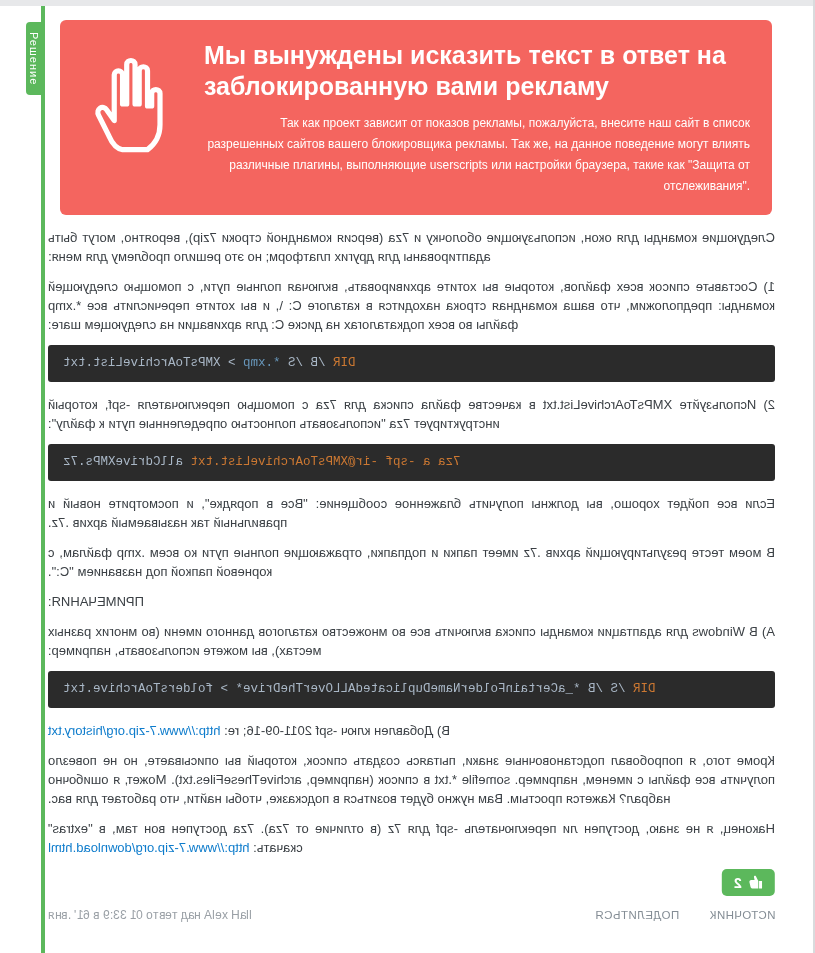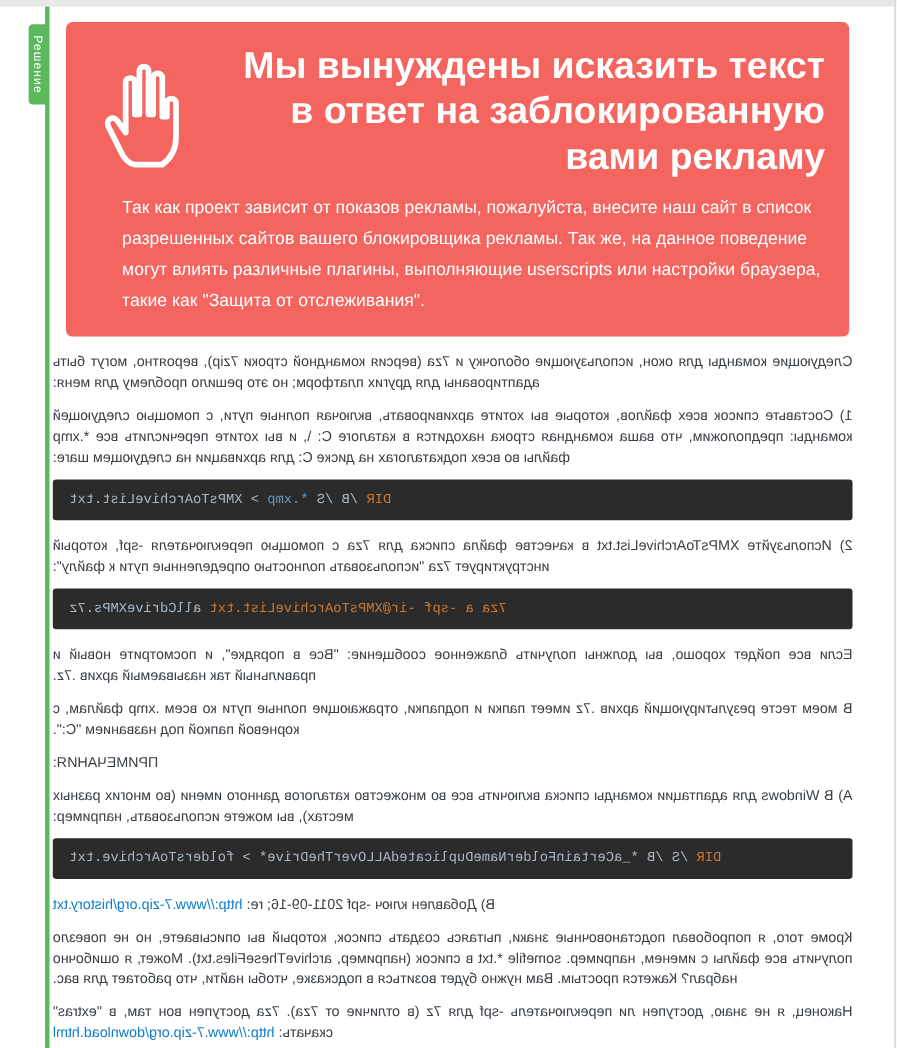--- a/index.html
+++ b/index.html
@@ -9,22 +9,22 @@
   .right-edge{position:absolute;top:0;right:0;width:2px;height:100%;background:#d9dbdd;}
   .answer-panel{position:absolute;left:41px;top:6px;right:0;bottom:0;
                 border-left:4px solid #5cb85c;}
   .solution-tab{position:absolute;left:-19px;top:16px;writing-mode:vertical-rl;
                 background:#5cb85c;color:#fff;font-size:11px;letter-spacing:1px;
                 padding:10px 2px;border-radius:4px 0 0 4px;}
   
   .banner{margin:14px 43px 13px 15px;background:#f4655f;border-radius:6px;
           color:#fff;padding:16px 22px 18px 18px;overflow:hidden;}
   .hand{float:left;width:96px;height:104px;margin:18px 22px 4px 8px;}
-  .banner-title{font-size:34px;font-weight:bold;line-height:1.22;margin:4px 0 12px 0;text-align:right;}
-  .banner-body{font-size:16px;line-height:1.75;text-align:left;margin-left:33px;}
+  .banner-title{font-size:25px;font-weight:bold;line-height:1.22;margin:4px 0 12px 0;}
+  .banner-body{font-size:12px;line-height:1.75;text-align:right;margin-left:33px;}
   
   .content{margin:0 40px 0 3px;}
   .mirx{transform:scaleX(-1);}
   .para{font-size:13px;line-height:19px;margin:0 0 11px 0;
         text-align:justify;text-align-last:right;}
   .code-block{background:#2b2b2b;color:#a9b7c6;font-family:"Liberation Mono",monospace;
               font-size:12.5px;line-height:19px;border-radius:3px;
               padding:9px 15px;margin:2px 0 13px 0;white-space:pre;text-align:right;}
   .tok-kw{color:#cc7832;}
   .tok-num{color:#6897bb;}

